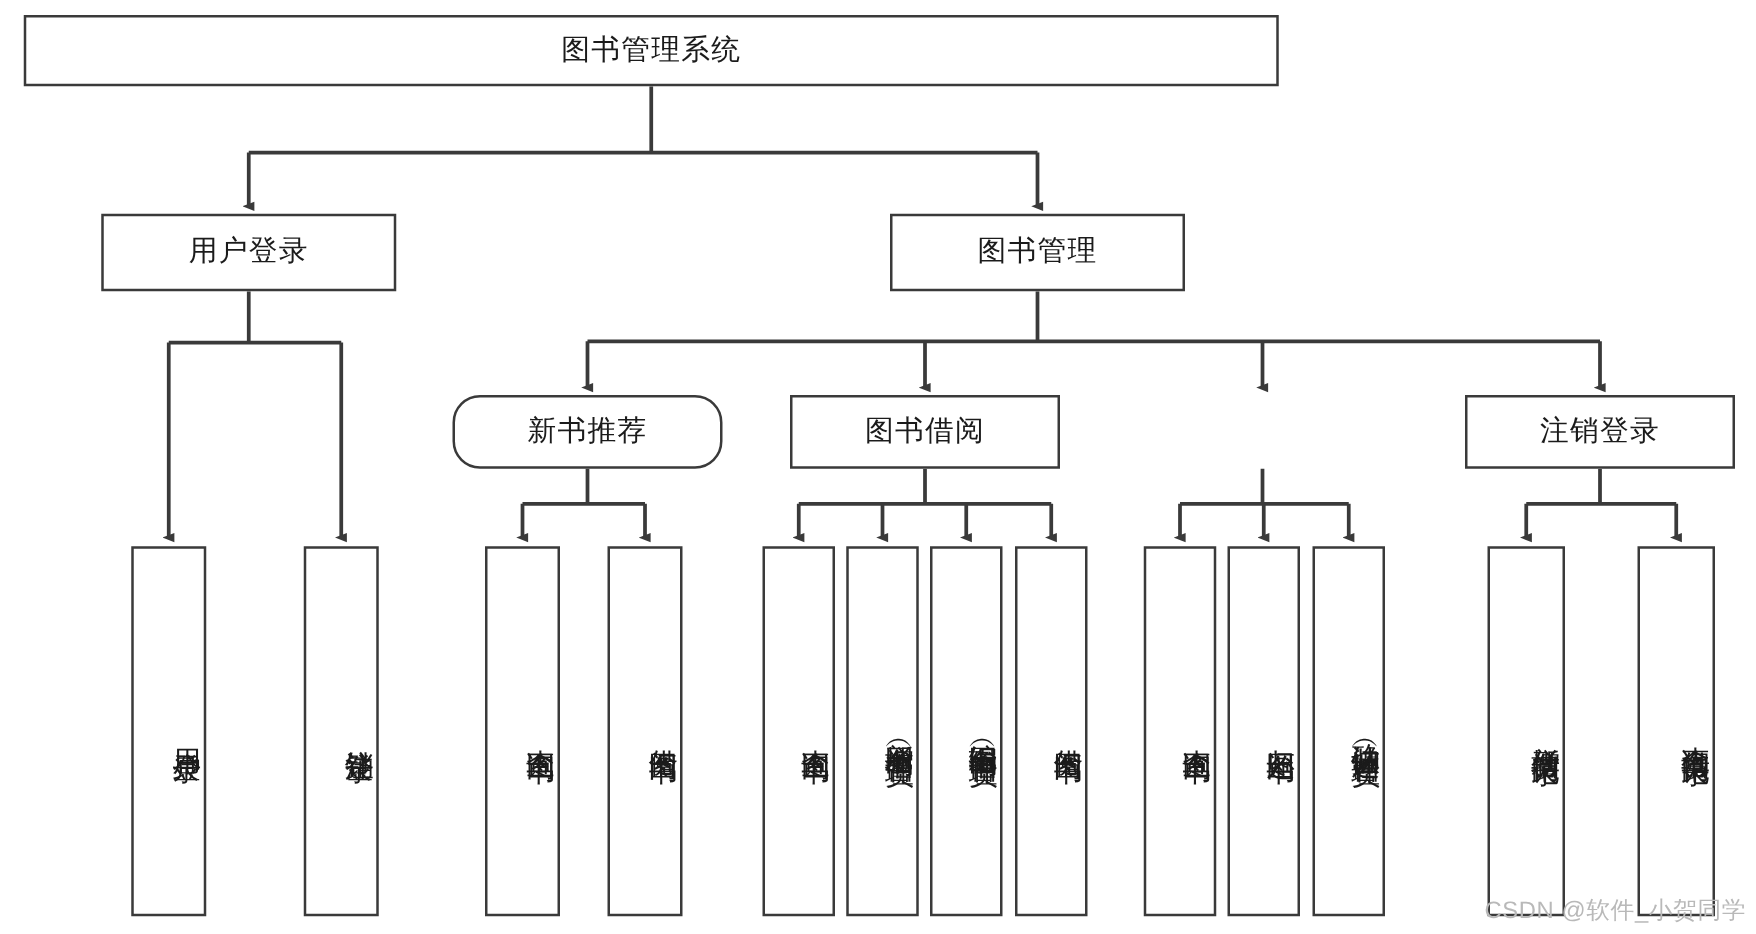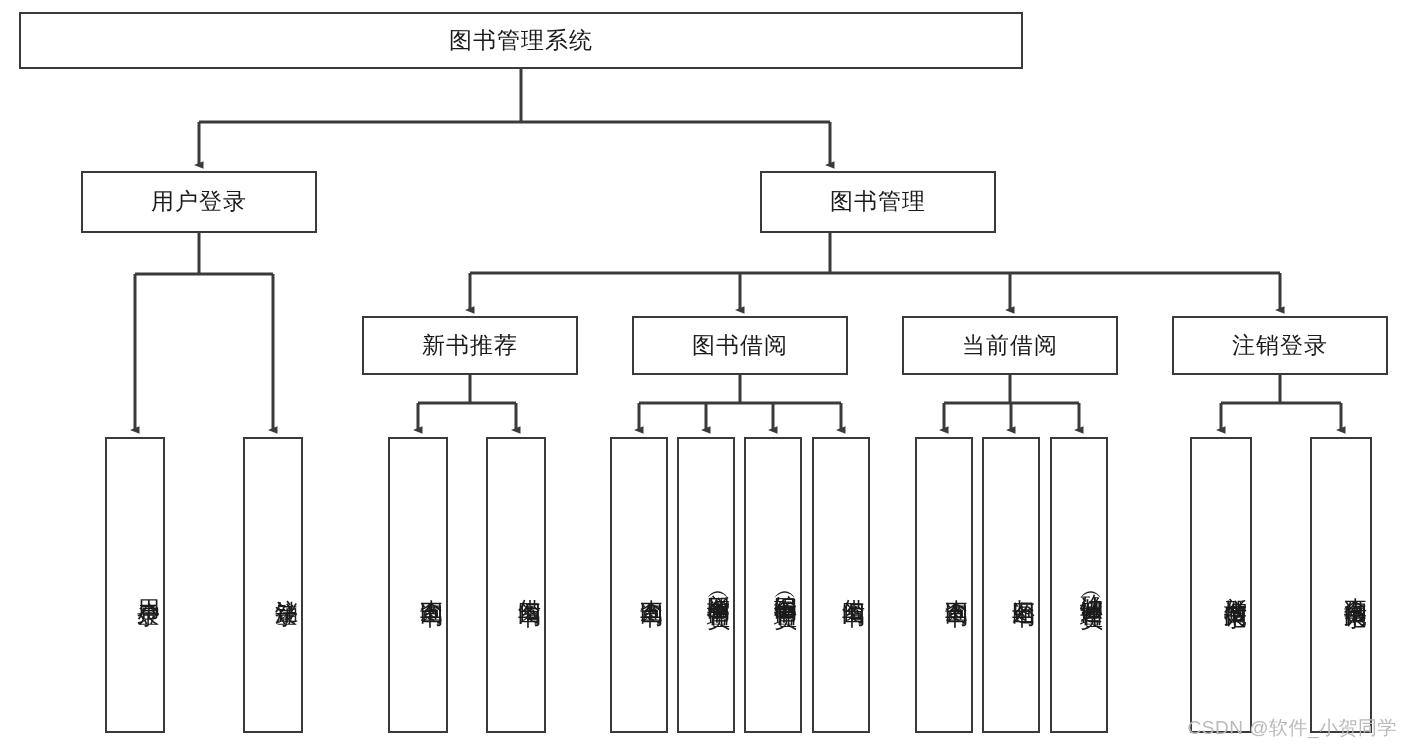--- a/index.html
+++ b/index.html
@@ -119,25 +119,24 @@
       <path d="M1280,375 L1280,403"></path>
       <path d="M1221,403 L1341,403"></path>
       <path d="M1221,403 L1221,430" marker-end="url(#arrow)"></path>
       <path d="M1341,403 L1341,430" marker-end="url(#arrow)"></path>
     </g>
   </svg>
 
   <div class="node h" id="n-root" style="left: 19px; top: 12px; width: 1004px; height: 57px;">图书管理系统</div>
 
   <div class="node h" id="n-l1-0" style="left: 81px; top: 171px; width: 236px; height: 62px;">用户登录</div>
-  <div class="node h" id="n-l1-1" style="left: 712px; top: 171px; width: 236px; height: 62px; margin-left: 48px;">图书管理</div>
+  <div class="node h" id="n-l1-1" style="left: 712px; top: 171px; width: 236px; height: 62px;">图书管理</div>
 
-  <div class="node h" id="n-l2-0" style="left: 362px; top: 316px; width: 216px; height: 59px;">新书推荐</div>
+  <div class="node h" id="n-l2-0" style="left: 362px; top: 316px; width: 216px; height: 59px; border-radius: 22px;">新书推荐</div>
   <div class="node h" id="n-l2-1" style="left: 632px; top: 316px; width: 216px; height: 59px;">图书借阅</div>
-  <div class="node h" id="n-l2-2" style="left: 902px; top: 316px; width: 216px; height: 59px;">当前借阅</div>
   <div class="node h" id="n-l2-3" style="left: 1172px; top: 316px; width: 216px; height: 59px;">注销登录</div>
 
   <div class="node v" id="n-lf-0" style="left: 105px; top: 437px; width: 60px; height: 296px;">用户登录</div>
   <div class="node v" id="n-lf-1" style="left: 243px; top: 437px; width: 60px; height: 296px;">注销登录</div>
   <div class="node v" id="n-lf-2" style="left: 388px; top: 437px; width: 60px; height: 296px;">查询图书</div>
   <div class="node v" id="n-lf-3" style="left: 486px; top: 437px; width: 60px; height: 296px;">借阅图书</div>
   <div class="node v" id="n-lf-4" style="left: 610px; top: 437px; width: 58px; height: 296px;">查询图书</div>
   <div class="node v" id="n-lf-5" style="left: 677px; top: 437px; width: 58px; height: 296px;">新增图书（管理员）</div>
   <div class="node v" id="n-lf-6" style="left: 744px; top: 437px; width: 58px; height: 296px;">编辑图书（管理员）</div>
   <div class="node v" id="n-lf-7" style="left: 812px; top: 437px; width: 58px; height: 296px;">借阅图书</div>

